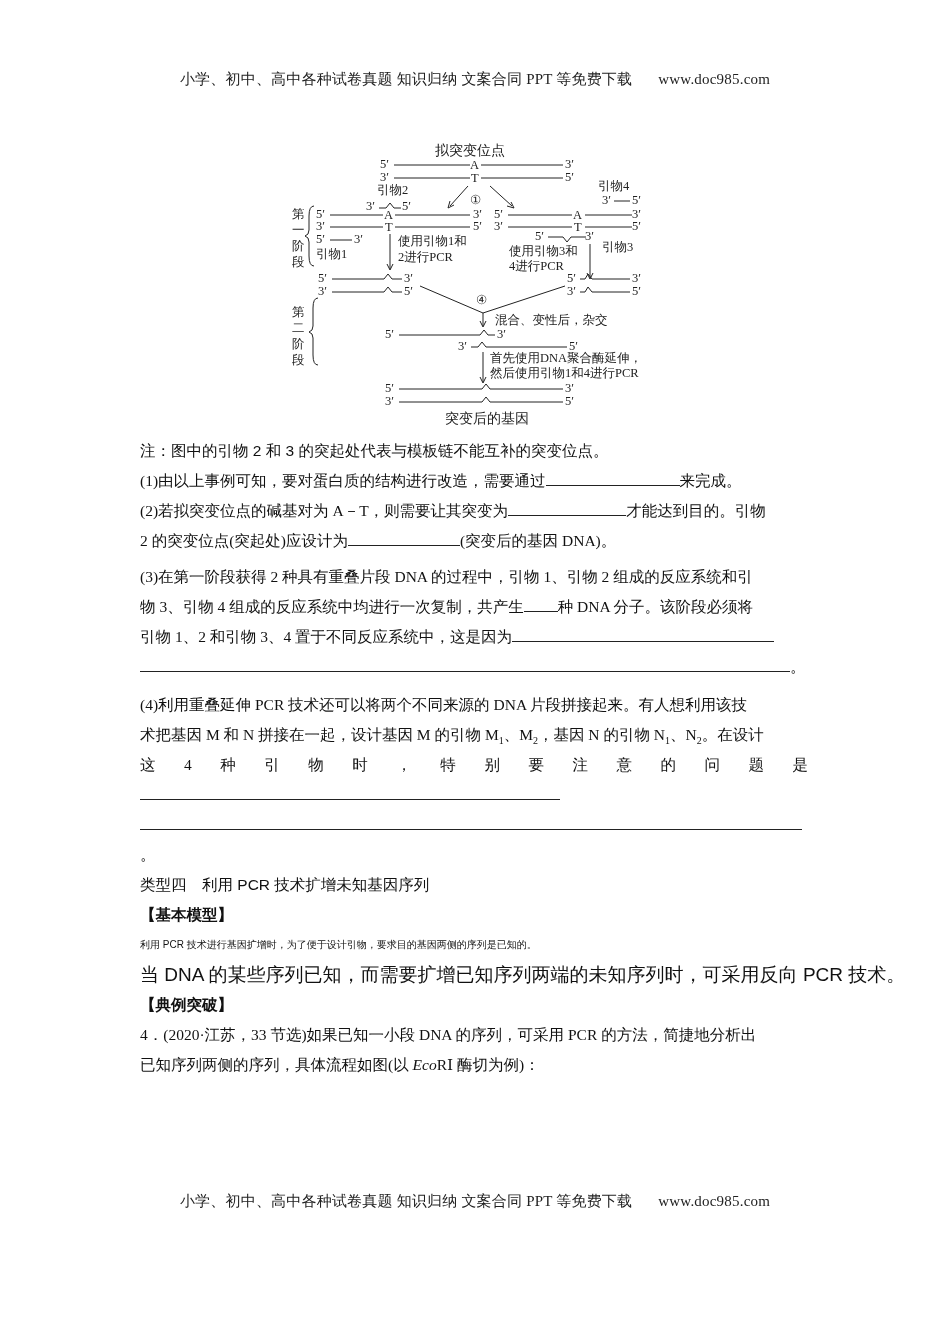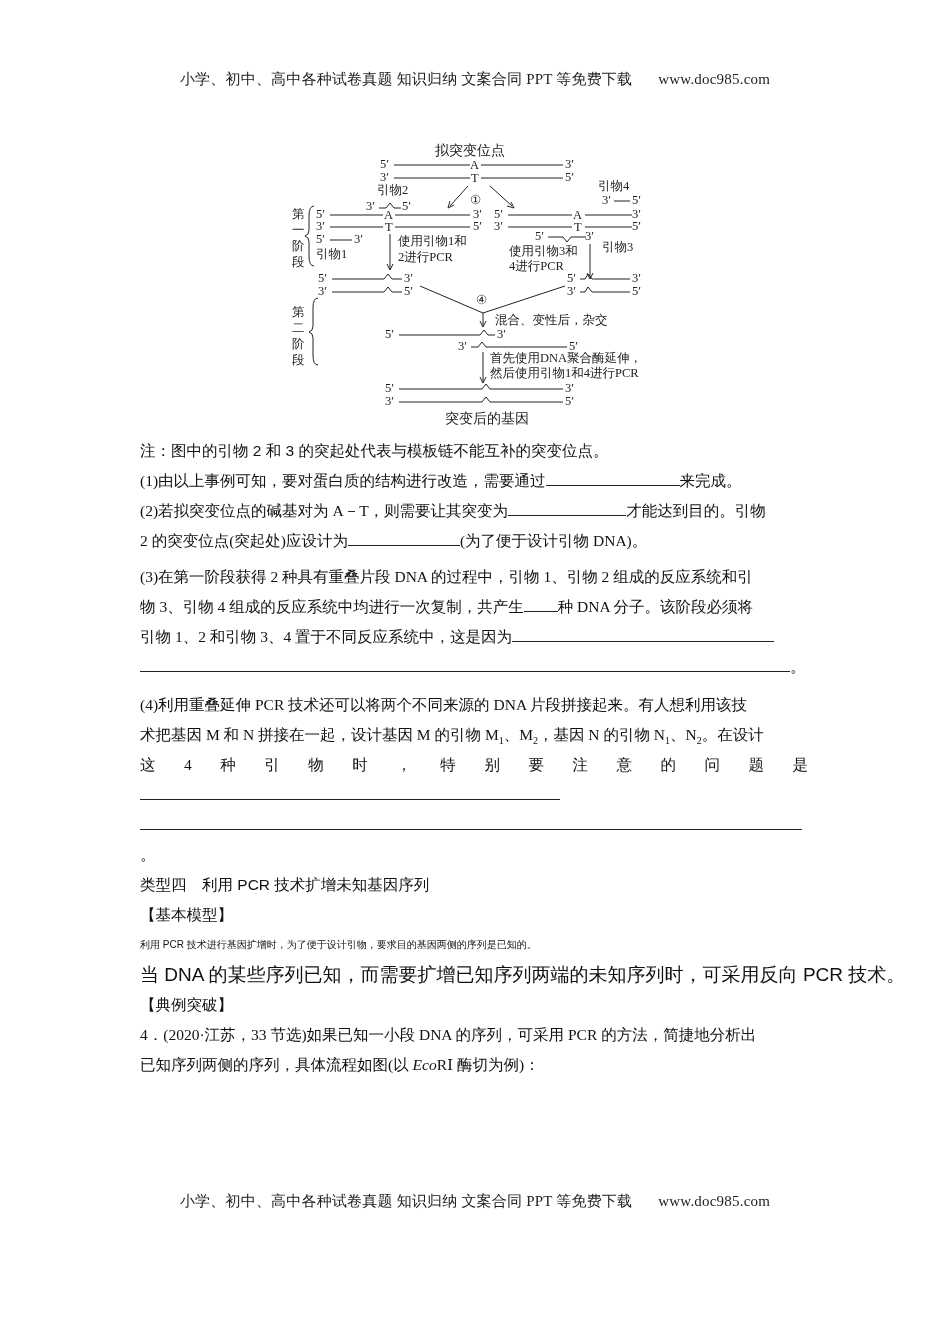--- a/index.html
+++ b/index.html
@@ -15,21 +15,21 @@
   .footer { top: 1192px; }
   .header .url, .footer .url { margin-left: 26px; }
   .diagram { position: absolute; left: 280px; top: 138px; width: 380px; height: 290px; }
   .diagram svg { width: 380px; height: 290px; }
   .diagram text { font-family: "Liberation Serif", "DejaVu Serif", serif; font-size: 12.5px; fill: #222; }
   .diagram .cap { font-size: 14px; }
   .content { position: absolute; left: 140px; top: 436px; width: 672px; font-size: 15.5px; line-height: 30px; }
   .line { white-space: nowrap; height: 30px; }
   .blank { display: inline-block; border-bottom: 1px solid #222; height: 18px; vertical-align: baseline; }
   .justify-wide { display: flex; justify-content: space-between; width: 668px; }
-  .bold { font-weight: normal; }
+  .bold { font-weight: bold; }
   .sans { font-family: "Liberation Sans", "DejaVu Sans", sans-serif; }
   sub { font-size: 10px; }
   .ital { font-style: italic; }
 </style>
 </head>
 <body>
 
 <div class="header">
   <span>小学、初中、高中各种试卷真题  知识归纳  文案合同  PPT 等免费下载</span><span class="url">www.doc985.com</span>
 </div>
@@ -160,21 +160,21 @@
   <div class="line sans">注：图中的引物 2 和 3 的突起处代表与模板链不能互补的突变位点。</div>
 
   <div class="line">
     <span>(1)由以上事例可知，要对蛋白质的结构进行改造，需要通过</span><span class="blank" style="width:134px"></span><span>来完成。</span>
   </div>
 
   <div class="line">
     <span>(2)若拟突变位点的碱基对为 A－T，则需要让其突变为</span><span class="blank" style="width:118px"></span><span>才能达到目的。引物</span>
   </div>
   <div class="line">
-    <span>2 的突变位点(突起处)应设计为</span><span class="blank" style="width:112px"></span><span>(为了便于设计引物 DNA)。</span>
+    <span>2 的突变位点(突起处)应设计为</span><span class="blank" style="width:112px"></span><span>(突变后的基因 DNA)。</span>
   </div>
 
   <div class="line" style="margin-top:6px">(3)在第一阶段获得 2 种具有重叠片段 DNA 的过程中，引物 1、引物 2 组成的反应系统和引</div>
   <div class="line">
     <span>物 3、引物 4 组成的反应系统中均进行一次复制，共产生</span><span class="blank" style="width:34px"></span><span>种 DNA 分子。该阶段必须将</span>
   </div>
   <div class="line">
     <span>引物 1、2 和引物 3、4 置于不同反应系统中，这是因为</span><span class="blank" style="width:262px"></span>
   </div>
   <div class="line">

